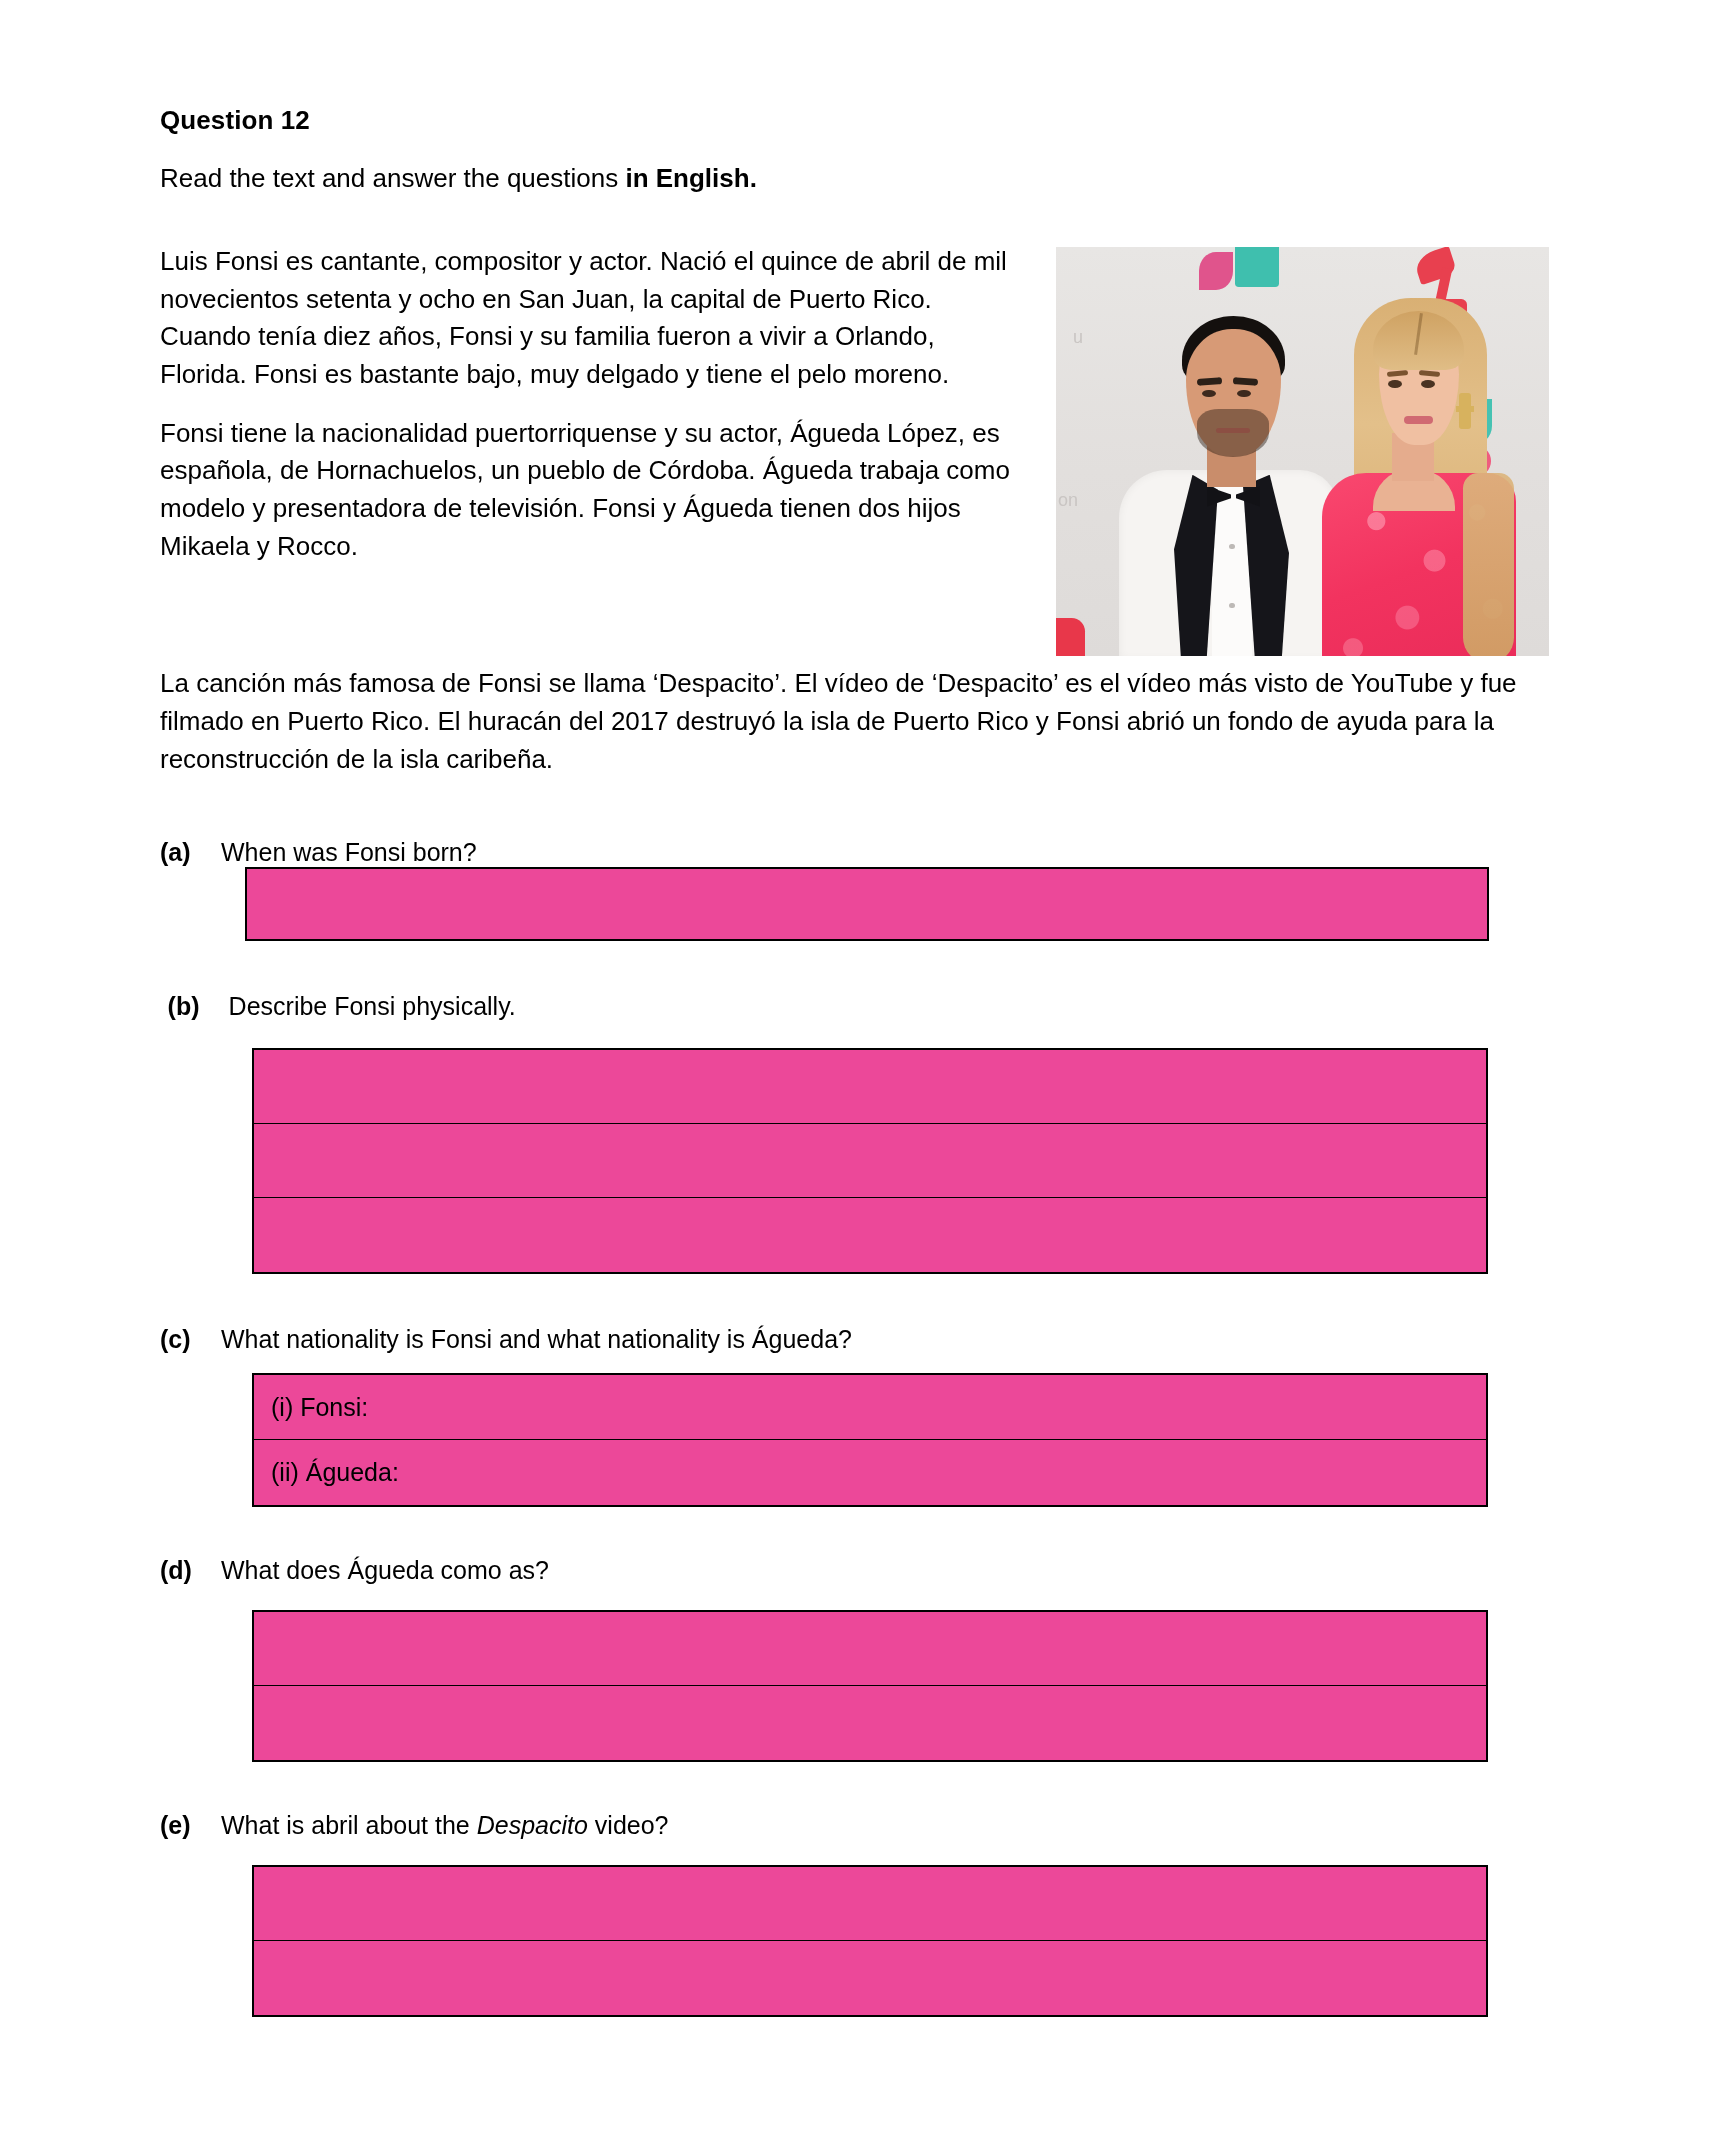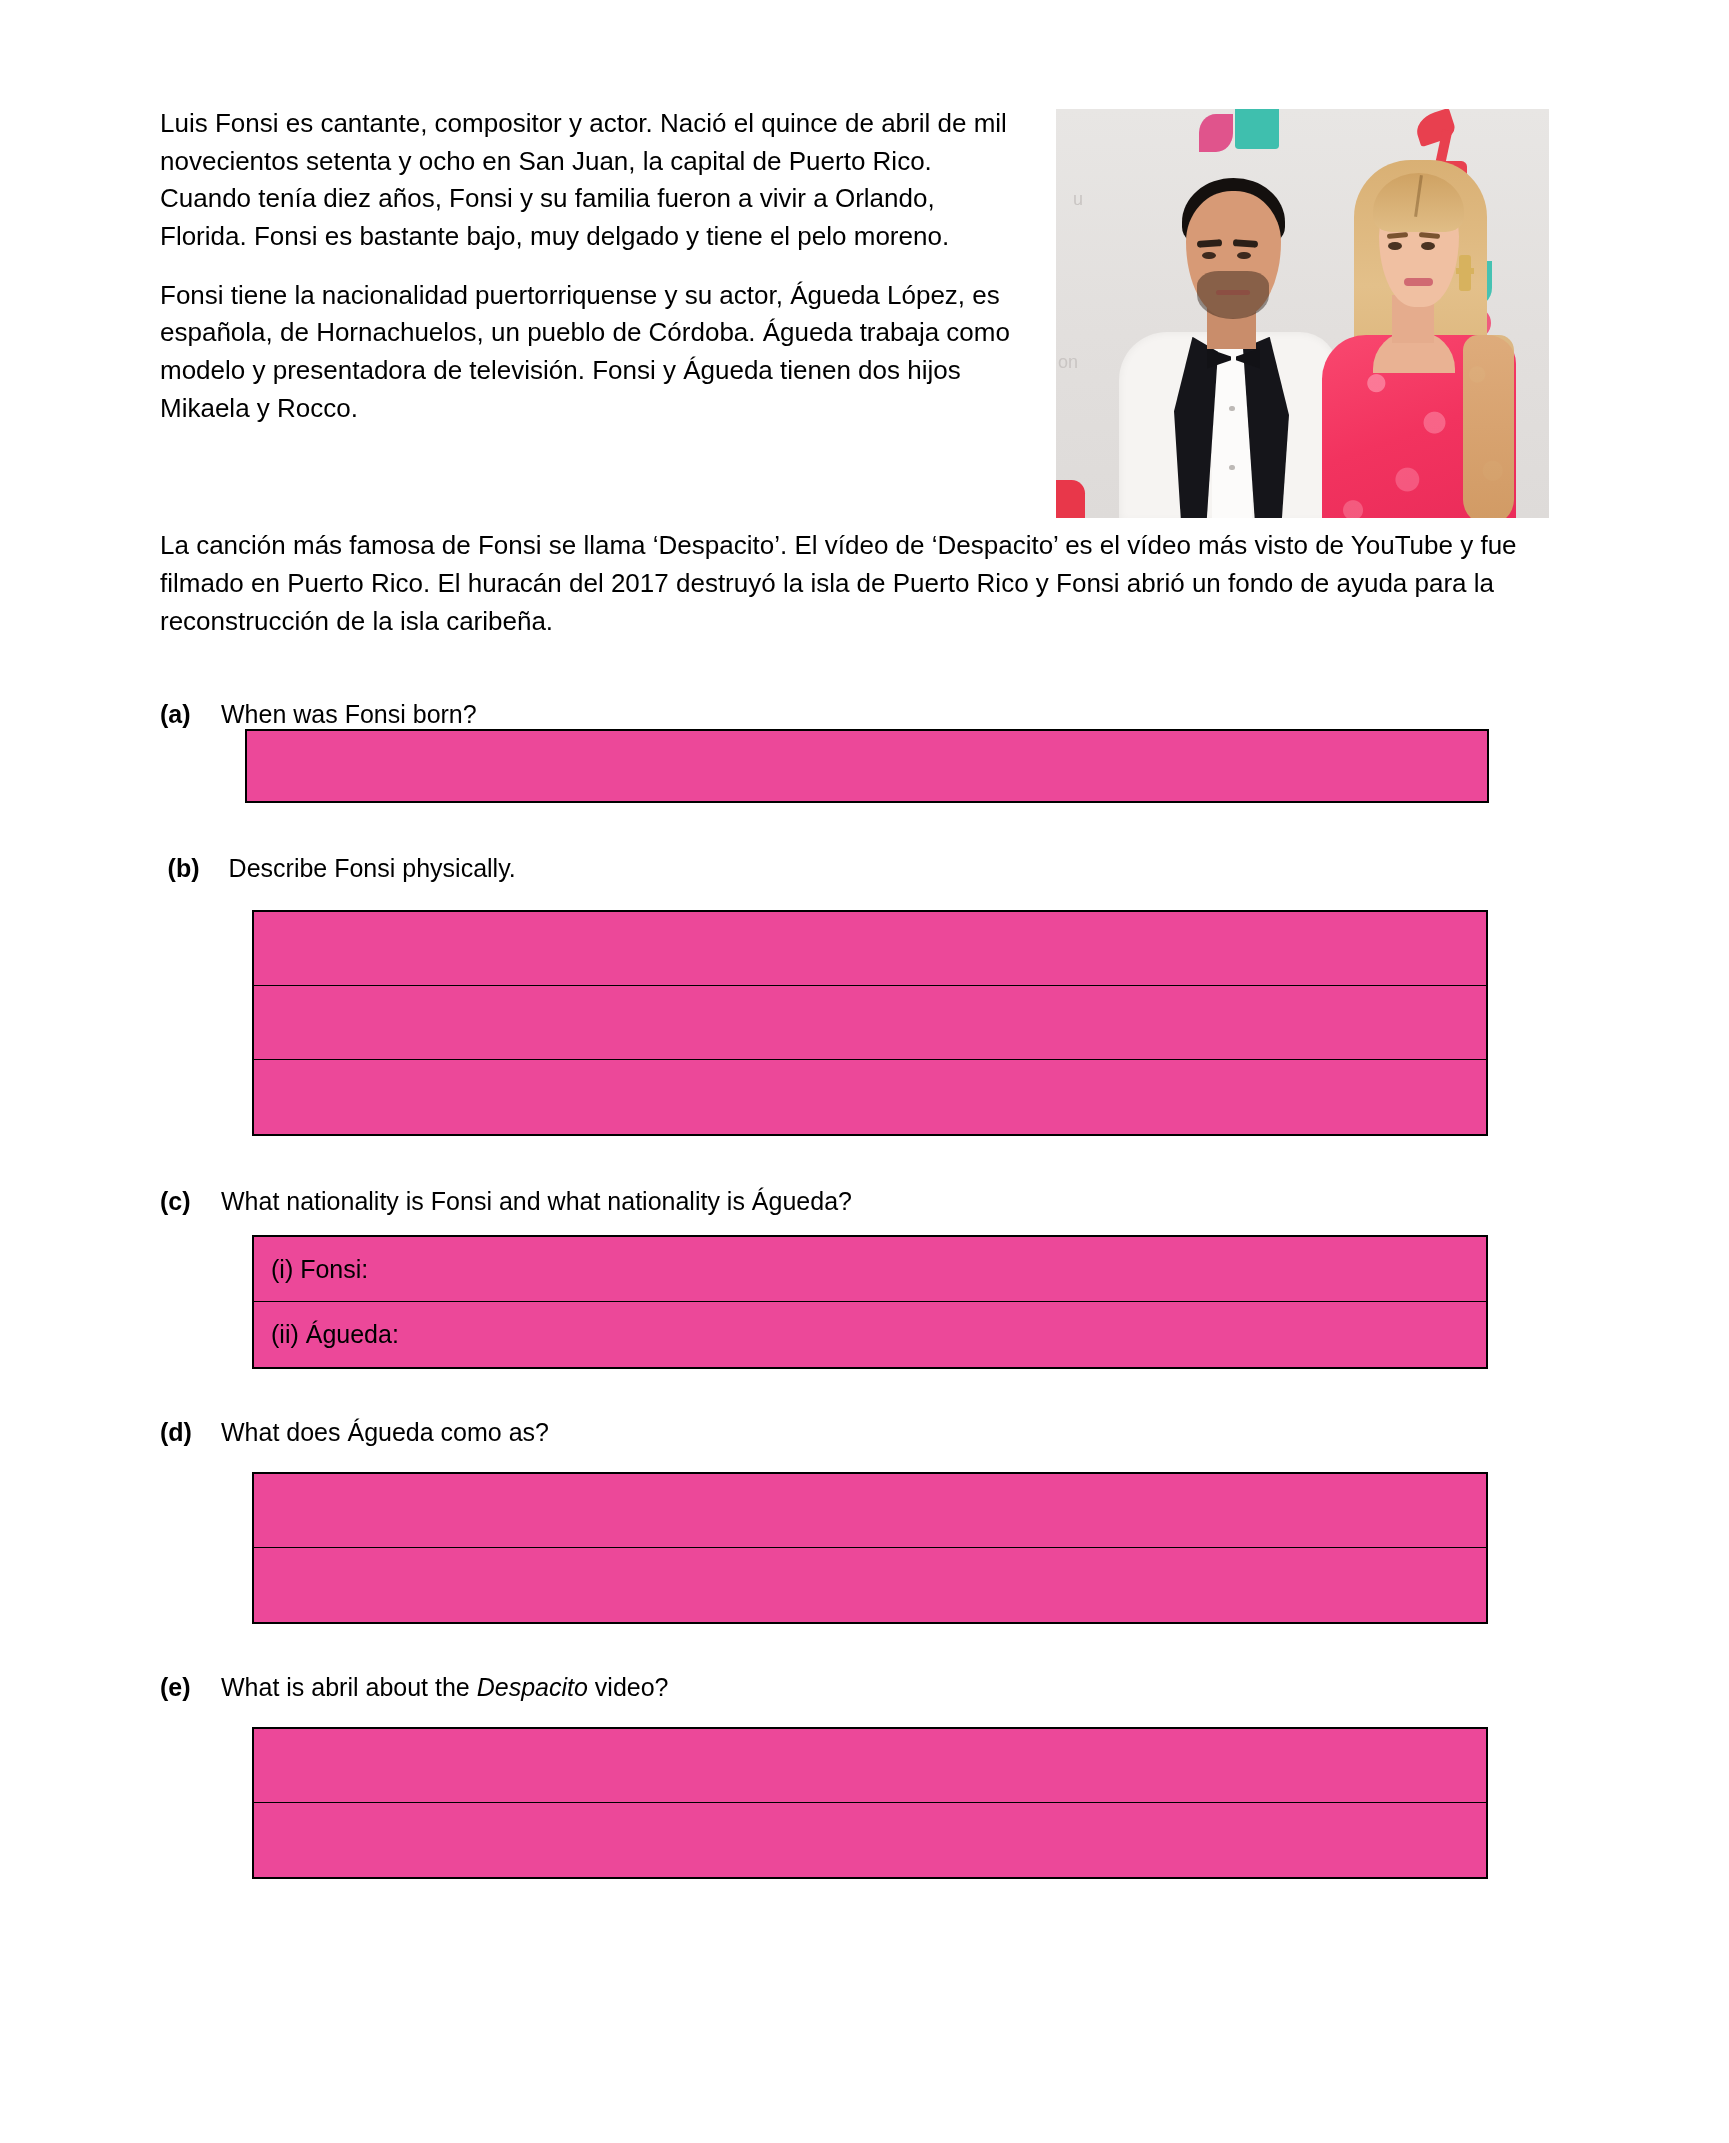--- a/index.html
+++ b/index.html
@@ -344,21 +344,23 @@
   .blk-e .answer-box { margin-left:92px; width:1236px; margin-top:25px; }
 
   .clearfix::after { content:""; display:block; clear:both; }
 </style>
 </head>
 <body>
 
 <div class="page">
   <div class="content">
 
-
+    <h1 class="q-title">Question 12</h1>
+
+    <p class="instruction"><span>Read the text and answer the questions </span><b>in English.</b></p>
 
     <div class="photo">
       <div class="bg"></div>
 
       <div class="blob pink1"></div>
       <div class="blob teal1"></div>
       <div class="blob teal2"></div>
       <div class="blob pink2"></div>
       <div class="blob red1"></div>
 

